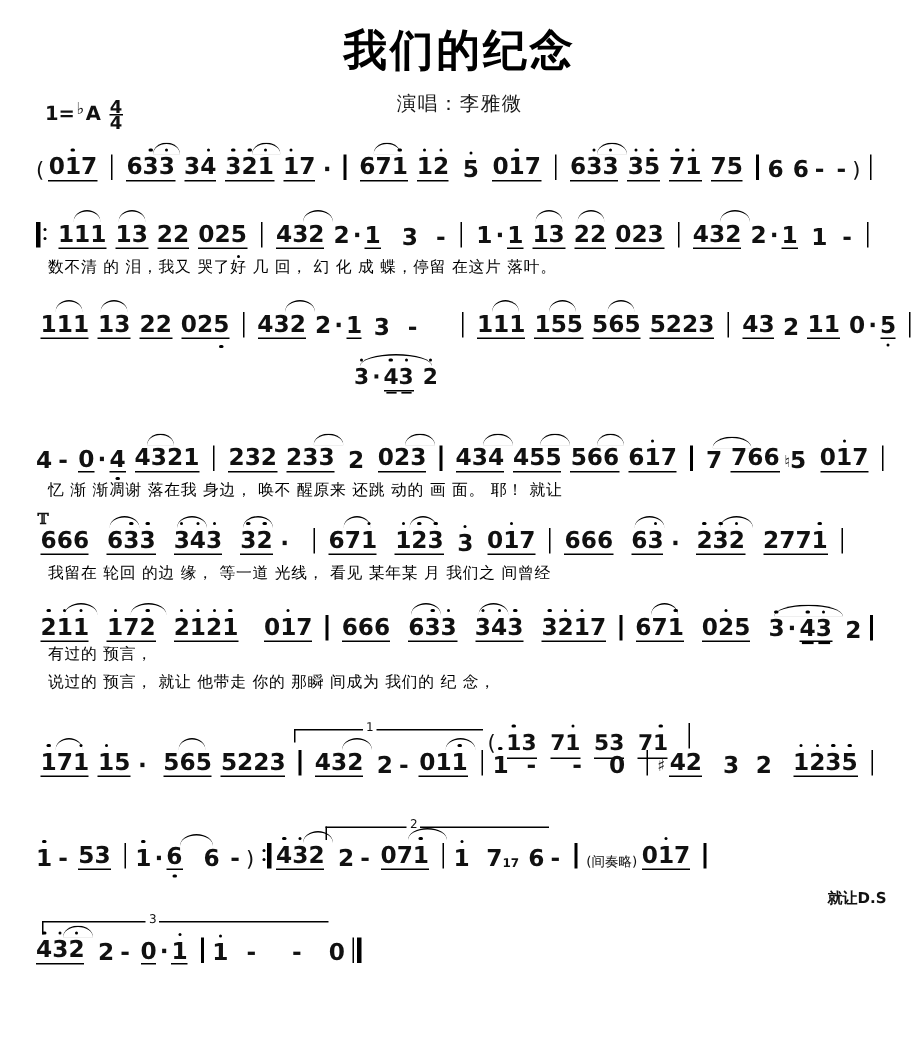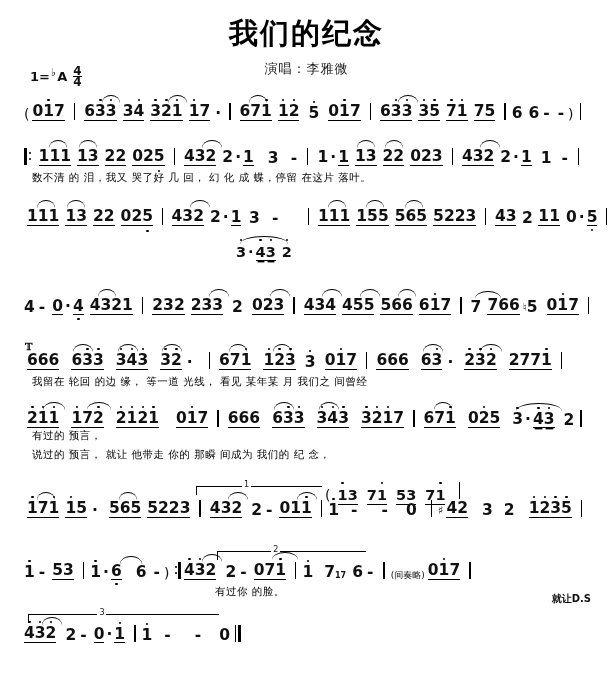--- a/index.html
+++ b/index.html
@@ -262,20 +262,21 @@
       <span class="grp u1"><span class="n">6</span><span class="n hi">1</span><span class="n">7</span></span>
       <span class="bar"></span>
       <span class="grp" style="position:relative;"><span class="n">7</span><span class="slur" style="left:4px;width:26px;top:-9px;"></span></span>
       <span class="grp u1"><span class="n">7</span><span class="n">6</span><span class="n">6</span></span>
       <span class="acc">♮</span>
         <span class="n">5</span>
         <span class="sp"></span>
       <span class="grp u1"><span class="n">0</span><span class="n hi">1</span><span class="n">7</span></span>
       <span class="bar"></span>
     </div>
+    <div class="lyr">忆 渐 渐凋谢 落在我 身边， 唤不 醒原来 还跳 动的 画 面。 耶！ 就让</div>
   </div>
 
   <div class="row" style="top:352px;">
     <div class="segno" style="left:25px;top:-11px;">𝕋</div>
     <div class="notes">
       <span class="grp u1"><span class="n">6</span><span class="n">6</span><span class="n">6</span></span>
       <span class="sp"></span>
       <span class="grp u1"><span class="n">6</span><span class="n hi">3</span><span class="n hi">3</span><span class="slur" style="left:2px;width:20px;"></span></span>
       <span class="sp"></span>
       <span class="grp u1"><span class="n hi">3</span><span class="n hi">4</span><span class="n hi">3</span><span class="slur" style="left:2px;width:20px;"></span></span>
@@ -409,21 +410,20 @@
       <span class="n">7</span>
         <span class="smallnum">17</span>
       <span class="sp"></span>
         <span class="n">6</span>
       <span class="dash">-</span>
       <span class="bar"></span>
       <span class="tagtext">(间奏略)</span>
       <span class="grp u1" style="margin-left:3px;"><span class="n">0</span><span class="n hi">1</span><span class="n">7</span></span>
       <span class="bar"></span>
     </div>
-    <div class="lyr" style="padding-left:215px;">有过你 的脸。</div>
     <div class="ds" style="position:absolute;right:22px;top:30px;">就让D.S</div>
   </div>
 
   <div class="volta" style="left:28px;top:614px;width:190px;">
     <span>3</span>
   </div>
 
   <div class="row" style="top:625px;">
     <div class="notes">
       <span class="grp u1" style="margin-left:0;"><span class="n hi">4</span><span class="n hi">3</span><span class="n hi">2</span><span class="slur" style="left:18px;width:20px;"></span></span>

